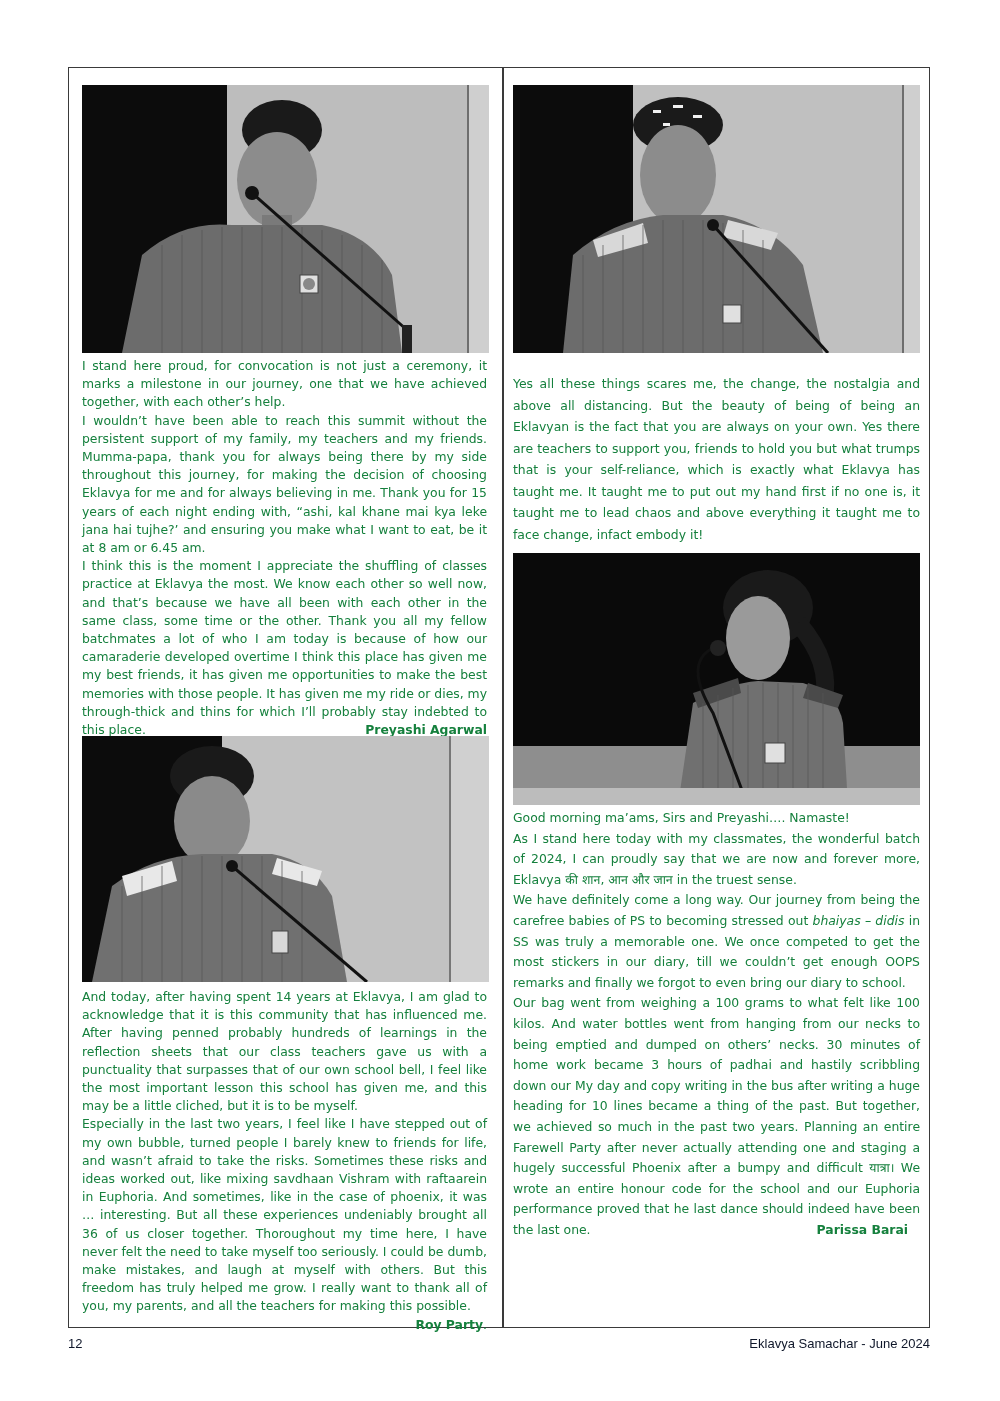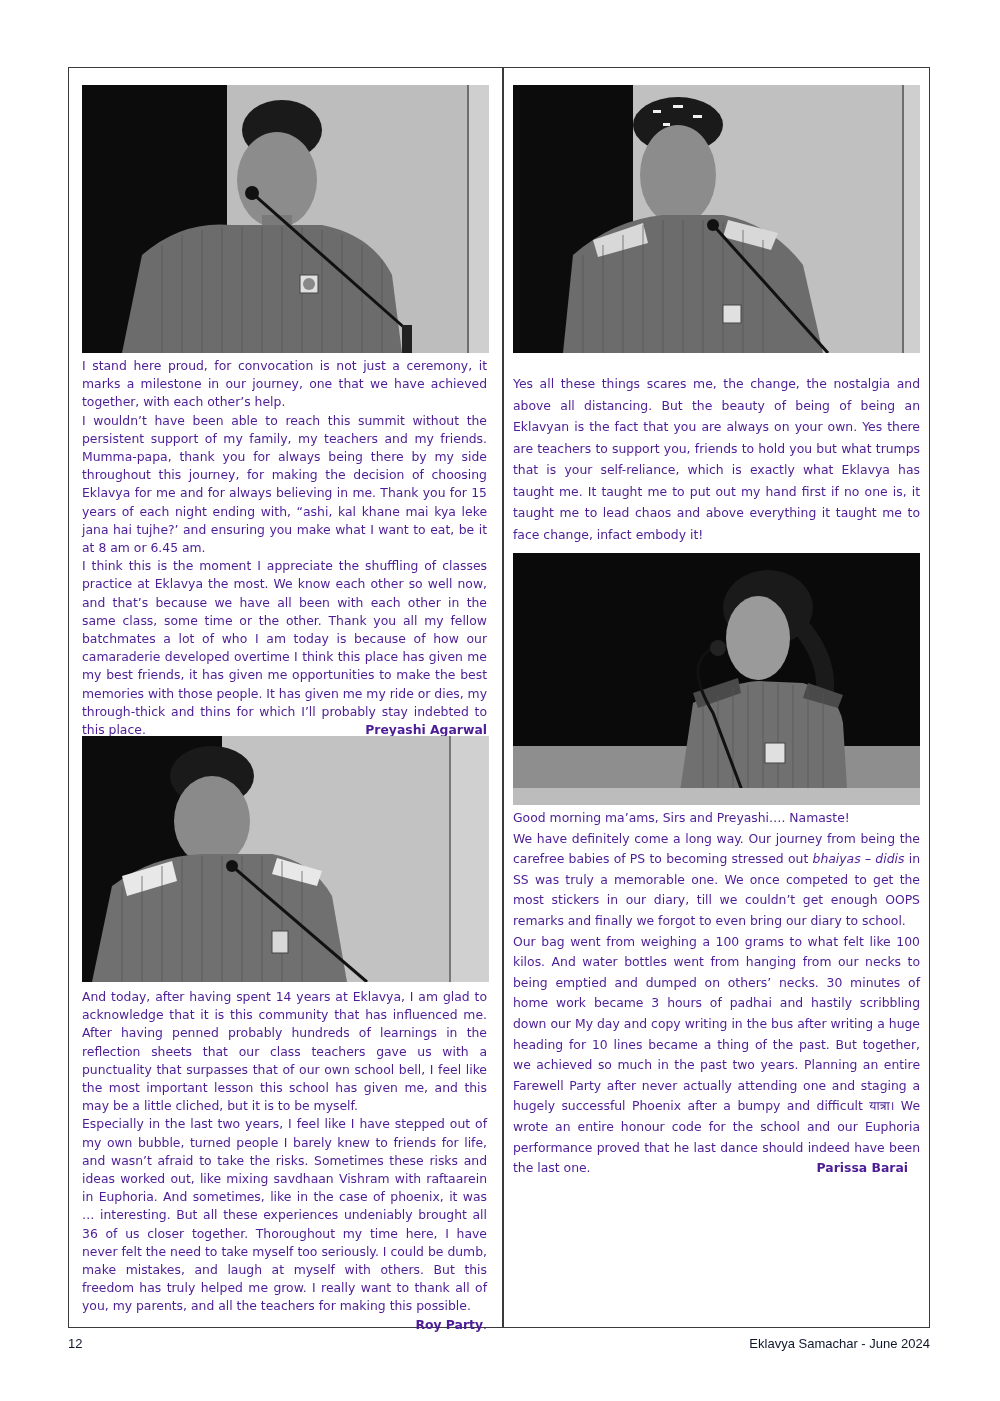--- a/index.html
+++ b/index.html
@@ -8,21 +8,21 @@
       position: absolute; left: 68px; top: 67px; width: 862px; height: 1261px;
       border: 1.5px solid #3a3a3a; box-sizing: border-box;
     }
     .col-divider {
       position: absolute; left: 502px; top: 67px; width: 1.5px; height: 1261px;
       background: #3a3a3a;
     }
     .article {
       position: absolute;
       font-family: "DejaVu Sans", sans-serif;
-      font-size: 12.4px; line-height: 18.2px; color: #4c1d95;
+      font-size: 12.4px; line-height: 18.2px; color: #15803d;
       text-align: justify;
     }
     .article p { margin: 0; }
     .signature {
       font-weight: bold; text-align: right; display: block;
     }
     .sig-inline { font-weight: bold; float: right; }
     .photo {
       position: absolute; overflow: hidden;
       background: #111;
@@ -178,18 +178,19 @@
     </g>
     <rect x="252" y="190" width="20" height="20" fill="#e0e0e0" stroke="#444"></rect>
     <path d="M200 95 Q170 110 200 160 L230 240" stroke="#111" stroke-width="3" fill="none"></path>
     <circle cx="205" cy="95" r="8" fill="#222"></circle>
     <rect x="0" y="235" width="407" height="17" fill="#bcbcbc"></rect>
   </svg>
 </div>
 
 <div class="article" style="left:513px; top:808px; width:407px; line-height:20.6px;">
   <p>Good morning ma’ams, Sirs and Preyashi…. Namaste!</p>
+  <p><span>As I stand here today with my classmates, the wonderful batch of 2024, I can proudly say that we are now and forever more, Eklavya </span><span class="deva">की शान, आन और जान</span><span> in the truest sense.</span></p>
   <p><span>We have definitely come a long way. Our journey from being the carefree babies of PS to becoming stressed out </span><em>bhaiyas – didis</em><span> in SS was truly a memorable one. We once competed to get the most stickers in our diary, till we couldn’t get enough OOPS remarks and finally we forgot to even bring our diary to school.</span></p>
   <p style="text-align-last:left;"><span>Our bag went from weighing a 100 grams to what felt like 100 kilos. And water bottles went from hanging from our necks to being emptied and dumped on others’ necks. 30 minutes of home work became 3 hours of padhai and hastily scribbling down our My day and copy writing in the bus after writing a huge heading for 10 lines became a thing of the past. But together, we achieved so much in the past two years. Planning an entire Farewell Party after never actually attending one and staging a hugely successful Phoenix after a bumpy and difficult </span><span class="deva">यात्रा।</span><span> We wrote an entire honour code for the school and our Euphoria performance proved that he last dance should indeed have been the last one.</span><span class="sig-inline" style="padding-right:12px;">Parissa Barai</span></p>
 </div>
 
 <div class="footer" style="left:68px;">12</div>
 <div class="footer" style="right:70px;">Eklavya Samachar - June 2024</div>
 
 </body></html>

